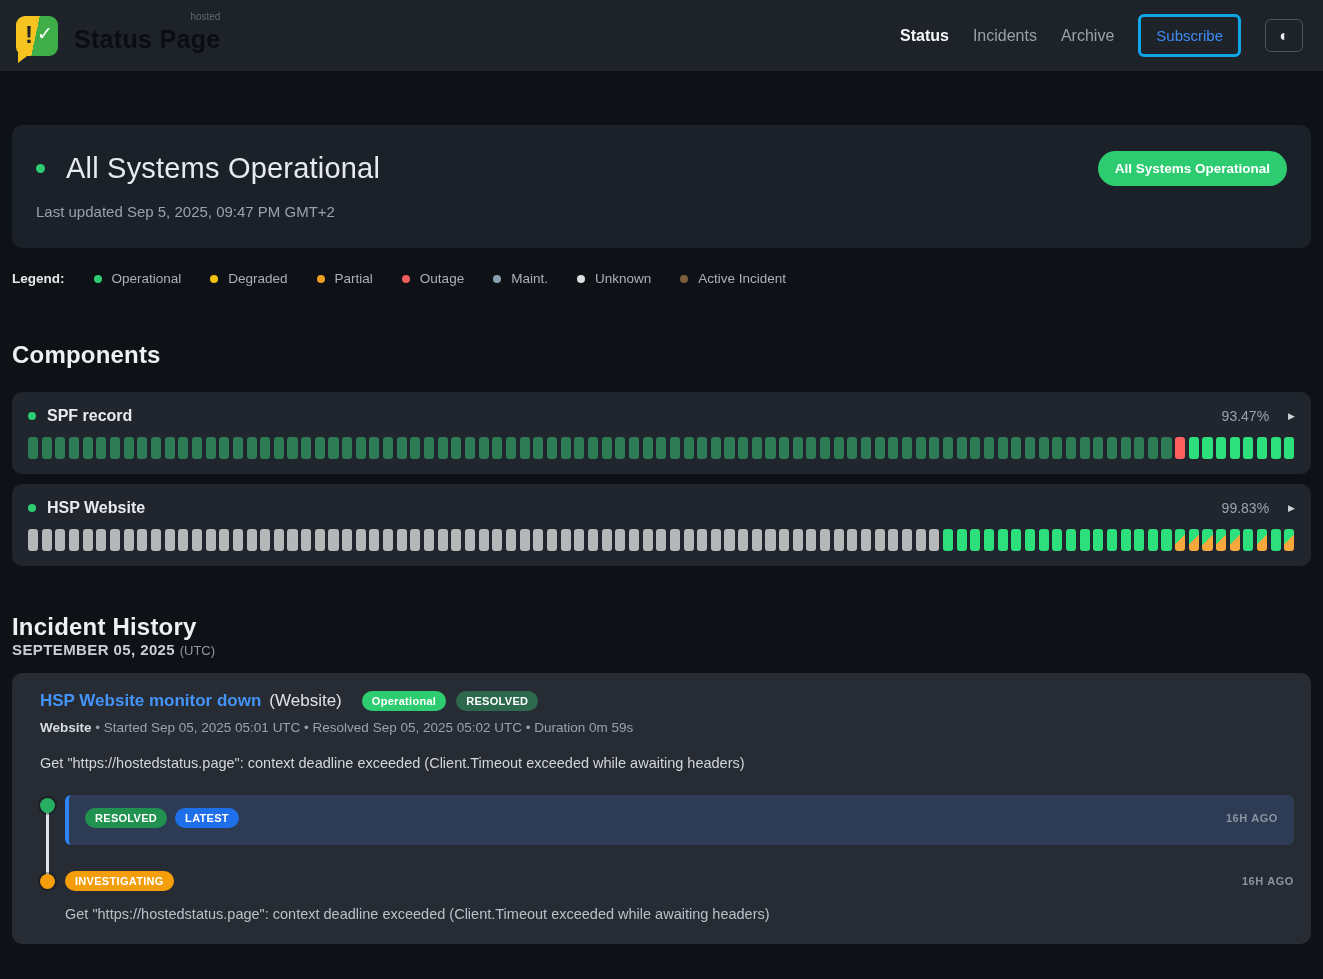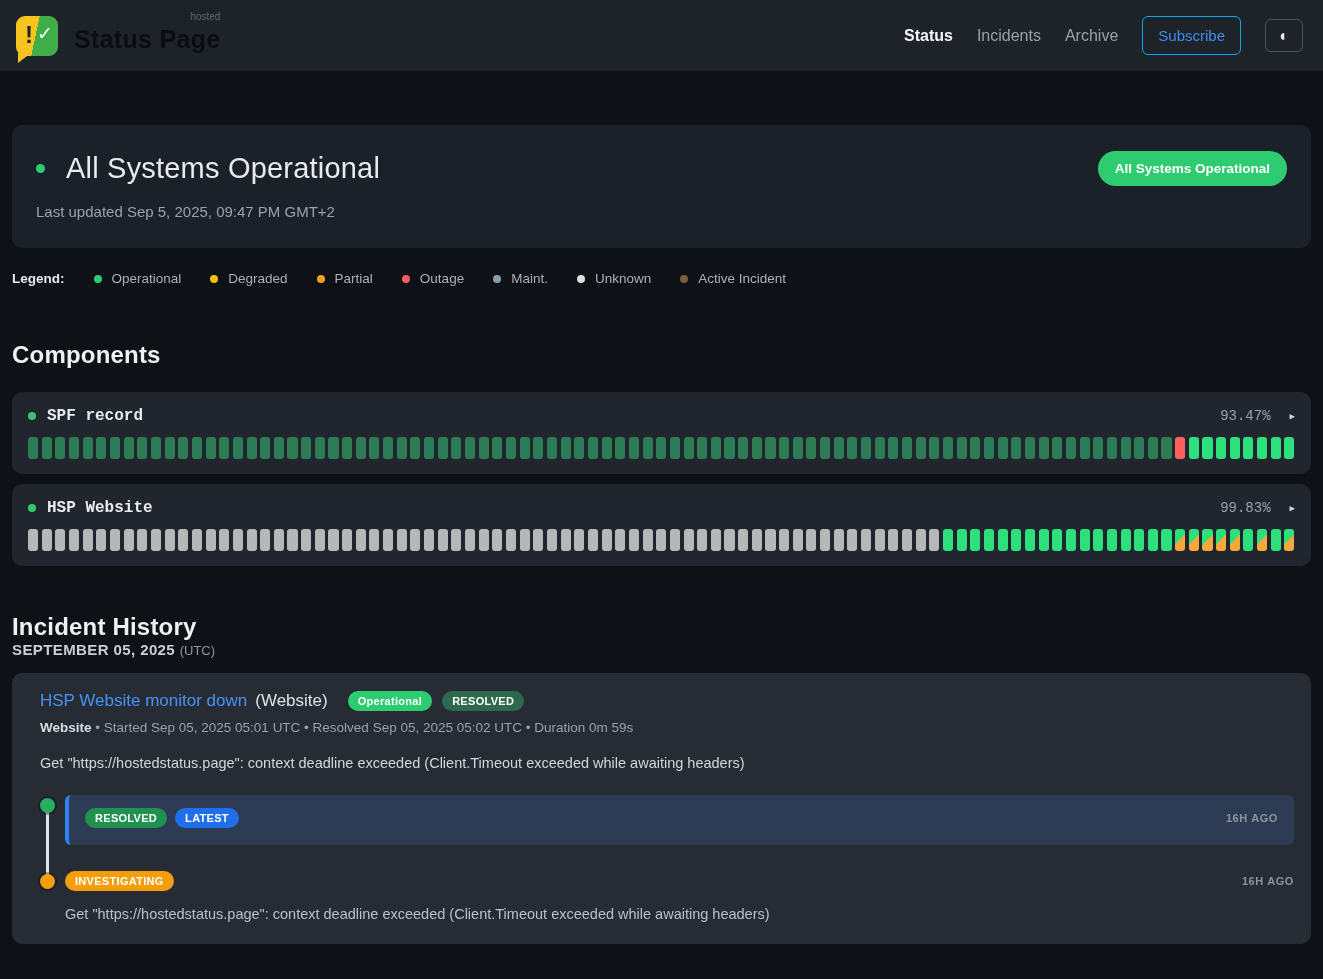--- a/index.html
+++ b/index.html
@@ -21,21 +21,21 @@
   .logo-icon .check { position:absolute; right:5px; top:6px; font-size:19px; font-weight:800; color:#fff; }
   .logo-icon .tail { position:absolute; left:2px; bottom:-7px; width:0; height:0;
     border-top:10px solid #f7c41f; border-right:13px solid transparent; }
   .brand-text { position:relative; padding-top:8px; }
   .brand-name { font-size:25px; font-weight:700; color:#0a0d11; letter-spacing:.3px; }
   .hosted { position:absolute; top:-6px; right:0; font-size:10px; color:#61676f; }
   .nav-area { display:flex; align-items:center; gap:24px; }
   .nav-list { display:flex; align-items:flex-end; gap:24px; }
   .nav-item { font-size:16px; color:#99a1a9; text-decoration:none; cursor:pointer; }
   .nav-item.active { color:#f4f6f8; font-weight:600; }
-  .subscribe-btn { background:transparent; border:1px solid #0ea5e9; color:#3f8cf2;
+  .subscribe-btn { background:transparent; border:3px solid #0ea5e9; color:#3f8cf2;
     font-size:15px; padding:10px 15px; border-radius:6px; cursor:pointer;
     font-family:inherit; }
   .theme-btn { background:transparent; border:1px solid #4d545c; color:#e8eaed;
     width:38px; height:33px; border-radius:6px; font-size:16px; cursor:pointer; line-height:1; }
   
   main { padding:0 12px; }
   .card { border-radius:10px; }
   .hero { margin-top:54px; background:#1b2129; padding:26px 24px 28px; }
   .hero-top { display:flex; align-items:center; }
   .hero-title-wrap { display:flex; align-items:center; gap:21px; flex:1; }
@@ -46,39 +46,39 @@
     padding:10px 17px; border-radius:999px; }
   .hero-updated { margin-top:17px; font-size:15px; color:#99a2ab; }
   
   .legend { display:flex; align-items:center; gap:29px; margin:23px 0 0 0; font-size:13.5px; }
   .legend-label { font-weight:700; color:#e6e9ec; }
   .legend-item { display:inline-flex; align-items:center; gap:10px; color:#aab1b9; }
   
   .section-heading { font-size:24px; font-weight:600; color:#eef1f3; letter-spacing:.2px; }
   .components-heading { margin-top:55px; margin-bottom:23px; }
   .comp-card { background:#21262e; padding:15px 16px 15px; margin-bottom:10px; }
-  .comp-head { display:flex; align-items:center; gap:11px; margin-bottom:12px;font-family:Liberation Mono, monospace; }
+  .comp-head { display:flex; align-items:center; gap:11px; margin-bottom:12px; }
   .comp-name { font-size:16px; font-weight:600; color:#e8ebee; flex:1; }
   .comp-right { display:flex; align-items:center; gap:19px; }
   .uptime { font-size:14px; color:#99a2ab; }
   .expand { font-size:9px; color:#ced4da; cursor:pointer; }
   .bars { display:flex; gap:3.6px; }
   .bar { flex:1; height:22px; border-radius:3px; }
   .bar.op { background:#2ee07c; }
   .bar.op-muted { background:#2d7c55; }
   .bar.outage { background:#ff5f5f; }
   .bar.unknown { background:#b5b7b9; }
   .bar.op-partial { background:linear-gradient(135deg,#2ee07c 50%,#f7a83d 50%); }
   
   .history-heading { margin-top:47px; }
   .date-heading { font-size:15px; font-weight:700; color:#c9cfd6; letter-spacing:.4px; margin-bottom:15px; }
   .date-suffix { font-size:13px; font-weight:400; color:#9099a2; letter-spacing:0; }
   .incident-card { background:#272c34; padding:18px 17px 22px; }
   .inc-title-row { display:flex; align-items:center; gap:8px; padding-left:11px; }
-  .inc-title-link { font-size:17px; font-weight:400; color:#4493f8; text-decoration:none; cursor:pointer; }
+  .inc-title-link { font-size:17px; font-weight:700; color:#4493f8; text-decoration:none; cursor:pointer; }
   .inc-title-suffix { font-size:17px; font-weight:500; color:#dfe3e8; }
   .pill { color:#fff; font-size:11px; font-weight:700; padding:4px 10px; border-radius:999px;
     letter-spacing:.3px; white-space:nowrap; }
   .inc-title-row .pill:first-of-type { margin-left:12px; }
   .inc-meta { margin-top:9px; padding-left:11px; font-size:13.5px; color:#99a2ab; }
   .inc-meta b { color:#d6dbe0; }
   .inc-desc { margin-top:20px; padding-left:11px; font-size:14.5px; color:#d2d7dc; }
   
   .timeline { position:relative; margin-top:24px; padding-left:11px; }
   .tl-line { position:absolute; left:17px; top:14px; bottom:46px; width:3px; background:#dfe3e7; }

